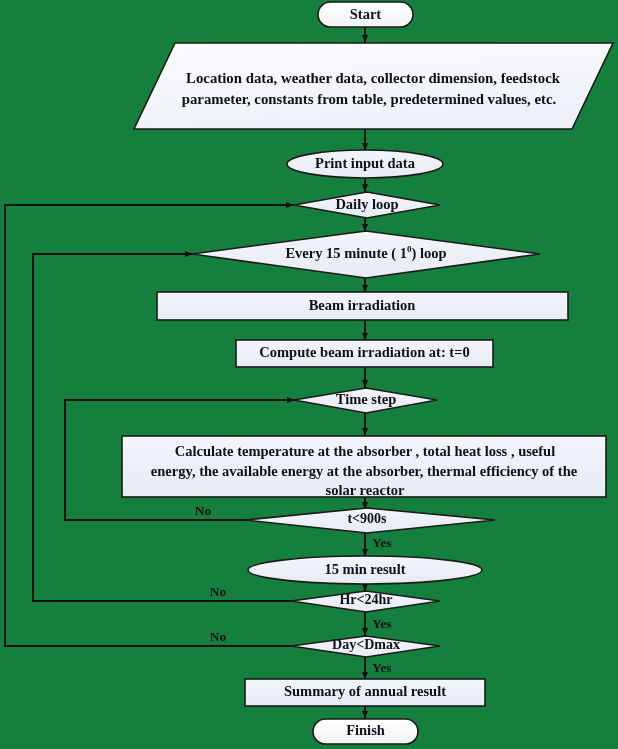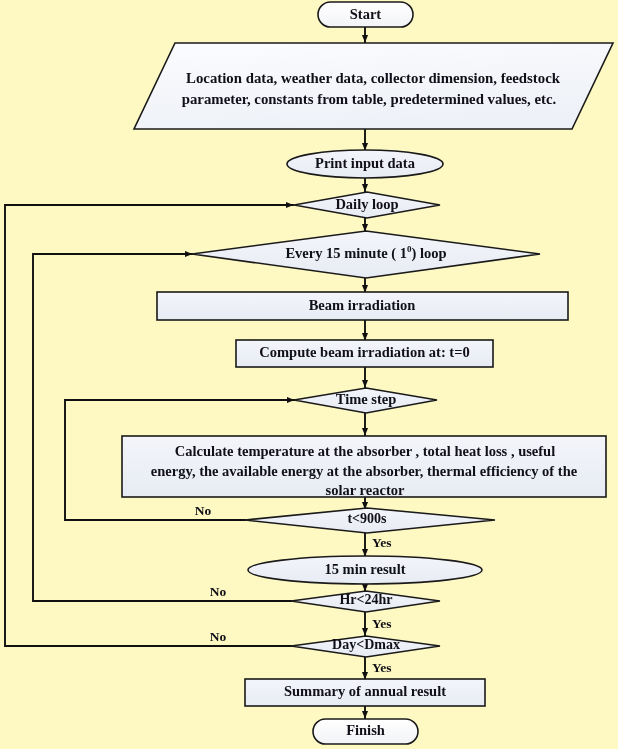--- a/index.html
+++ b/index.html
@@ -10,21 +10,21 @@
   body {
     width: 618px;
     height: 749px;
     font-family: "Liberation Serif", "DejaVu Serif", serif;
     overflow: hidden;
   }
   #flowchart-root {
     position: relative;
     width: 618px;
     height: 749px;
-    background: #fef9c3;
+    background: #15803d;
   }
   svg.chart-svg {
     display: block;
     width: 618px;
     height: 749px;
   }
   .node-shape {
     stroke: #1a1a1a;
     stroke-width: 1.6;
   }

